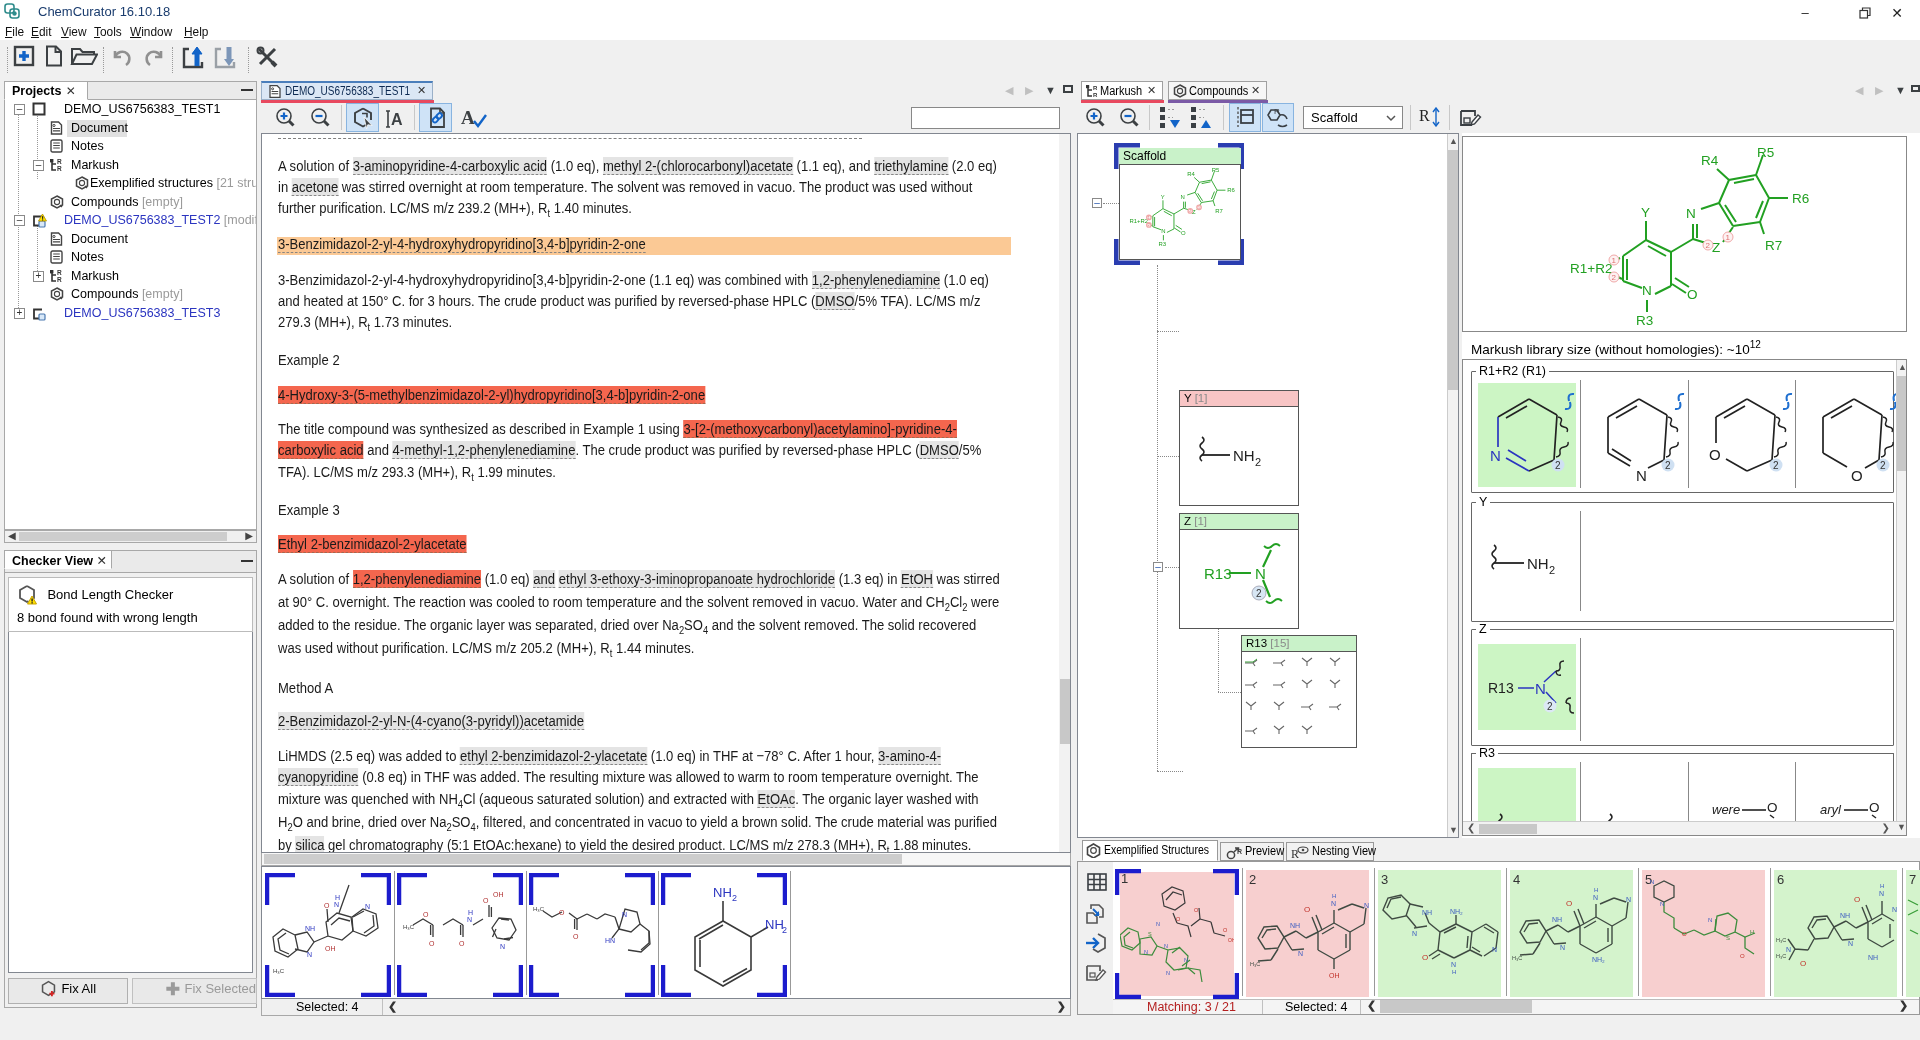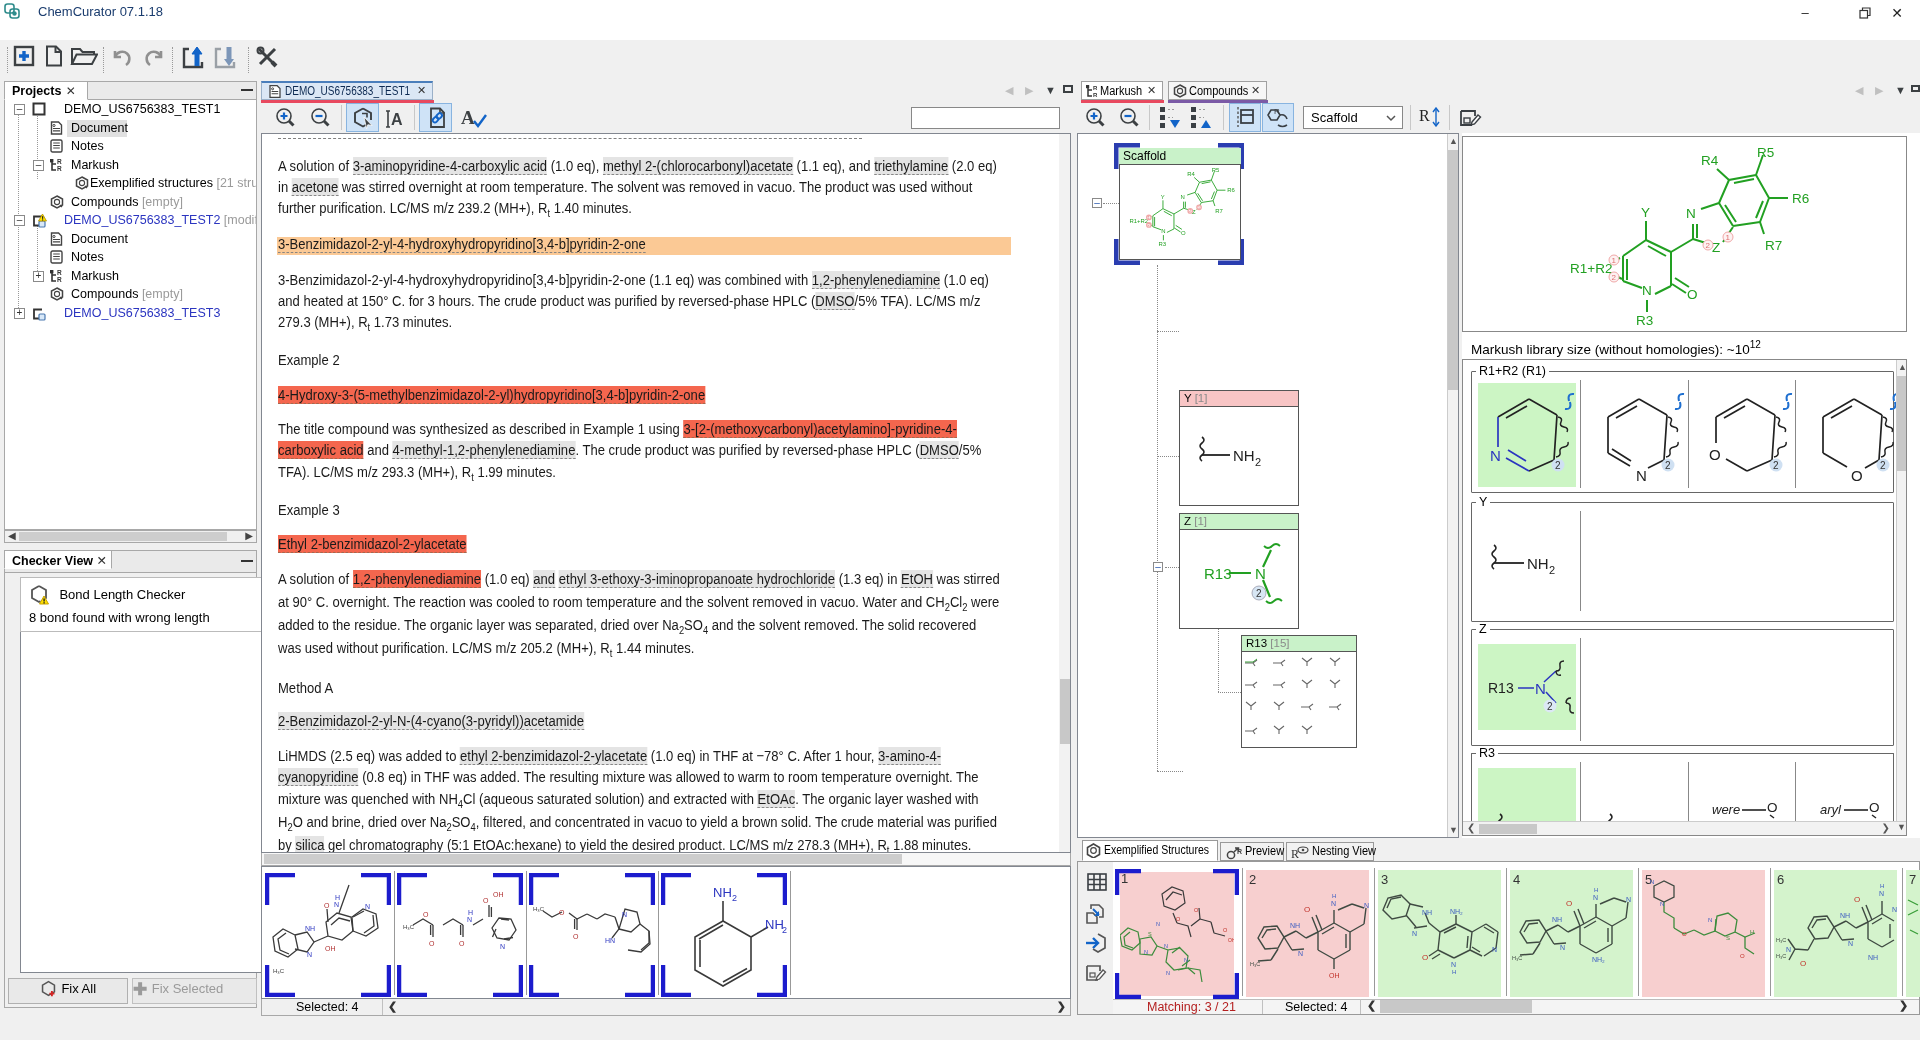--- a/index.html
+++ b/index.html
@@ -103,28 +103,36 @@
         </g>
       </defs>
     </svg>
 
   <div class="abs" id="titlebar"></div>
   <svg class="abs" style="left:4px;top:3px" width="17" height="17" viewBox="0 0 17 17">
     <rect x="1" y="1" width="9" height="9" rx="2.5" fill="none" stroke="#2e8b8b" stroke-width="1.6"></rect>
     <rect x="6" y="6" width="9" height="9" rx="2.5" fill="none" stroke="#2e8b8b" stroke-width="1.6"></rect>
     <circle cx="10.5" cy="10.5" r="2.2" fill="#2e8b8b"></circle>
   </svg>
-  <div class="abs" id="titletext">ChemCurator 07.1.18</div>
+  <div class="abs" id="titletext">ChemCurator 16.10.18</div>
   <div class="abs winbtn" style="right:92px;">–</div>
   <svg class="abs" style="right:49px;top:7px;" width="12" height="12" viewBox="0 0 12 12">
       <path d="M3.5 3.5V1h7.5v7.5H8.5" fill="none" stroke="#333" stroke-width="1.2"></path>
       <rect x="1" y="3.5" width="7.5" height="7.5" fill="#fff" stroke="#333" stroke-width="1.2"></rect>
     </svg>
   <div class="abs winbtn" style="right:0px;font-size:14px;">✕</div>
 
+  <div class="abs" id="menubar">
+    <span class="menuitem" style="left:5px;"><u>F</u>ile</span>
+      <span class="menuitem" style="left:31px;"><u>E</u>dit</span>
+      <span class="menuitem" style="left:61px;"><u>V</u>iew</span>
+      <span class="menuitem" style="left:94px;"><u>T</u>ools</span>
+      <span class="menuitem" style="left:130px;"><u>W</u>indow</span>
+      <span class="menuitem" style="left:184px;"><u>H</u>elp</span>
+  </div>
 
   <div class="abs" id="maintoolbar">
     <div class="abs vsep" style="left:7px;"></div>
     <svg class="abs" style="left:12px;top:4px" width="24" height="24" viewBox="0 0 24 24">
       <rect x="3" y="3" width="18" height="18" fill="none" stroke="#3c4043" stroke-width="2.4"></rect>
       <path d="M12 7v10M7 12h10" stroke="#1264c8" stroke-width="3.4"></path>
     </svg>
     <svg class="abs" style="left:42px;top:4px" width="24" height="24" viewBox="0 0 24 24">
       <path d="M5 2.5h9l5 5v14H5z" fill="none" stroke="#3c4043" stroke-width="2"></path>
       <path d="M13.5 2.5v5.5H19" fill="none" stroke="#3c4043" stroke-width="2"></path>
@@ -281,21 +289,21 @@
       <div class="abs" style="left:14px;top:1px;width:208px;height:9px;background:#cdcdcd;"></div>
     </div>
   </div>
 
   <div class="abs" id="checkerPanel" style="left:4px; top:550px; width:253px; height:458px;">
     <div class="abs" style="left:0;top:0;width:253px;height:23px;background:#eaeaea;border:1px solid #a8a8a8;"></div>
     <div class="abs" style="left:0;top:0;width:108px;height:19px;background:#fff;border:1px solid #a8a8a8;border-bottom:1px solid #fff;font-size:12.5px;font-weight:bold;color:#000;padding:2px 0 0 7px;">Checker View <span style="font-weight:normal;color:#333;">✕</span></div>
     <div class="abs" style="left:237px;top:10px;width:12px;height:2px;background:#333;"></div>
     <div class="abs" style="left:0;top:23px;width:253px;height:435px;background:#f0f0f0;border:1px solid #a8a8a8;border-top:none;"></div>
 
-    <div class="abs" style="left:16px;top:27px;width:245px;height:396px;background:#fff;border:1px solid #828790;">
+    <div class="abs" style="left:4px;top:27px;width:245px;height:396px;background:#fff;border:1px solid #828790;">
       <div style="border:1px solid #bbb;margin:-1px;">
         <div style="padding:6px 0 2px 8px;">
           <svg width="22" height="22" viewBox="0 0 22 22" style="vertical-align:middle">
             <path d="M10 2l7 4v8l-3.5 2" fill="none" stroke="#555" stroke-width="1.8"></path>
             <path d="M10 2L3 6v8l7 4 1.5-.9" fill="none" stroke="#555" stroke-width="1.8"></path>
             <path d="M15 12l4.5 8h-9z" fill="#ffe000" stroke="#caa500" stroke-width="1"></path>
             <rect x="14.4" y="14.5" width="1.4" height="3" fill="#222"></rect>
             <rect x="14.4" y="18.2" width="1.4" height="1.3" fill="#222"></rect>
           </svg>
           <span style="font-size:13px;color:#000;margin-left:4px;">Bond Length Checker</span>
@@ -304,21 +312,21 @@
       </div>
     </div>
 
     <div class="abs" style="left:4px;top:428px;width:120px;height:26px;background:#e9e9e9;border:1px solid #b0b0b0;text-align:center;">
       <svg width="17" height="17" viewBox="0 0 20 20" style="vertical-align:-4px;">
         <path d="M10 2l7 4v8l-7 4-7-4V6z" fill="none" stroke="#555" stroke-width="1.8"></path>
         <path d="M14 13v6M11 16h6" stroke="#d32423" stroke-width="2.2"></path>
       </svg>
       <span style="font-size:13px;color:#000;"> Fix All</span>
     </div>
-    <div class="abs" style="left:128px;top:428px;width:125px;height:26px;background:#e9e9e9;border:1px solid #c0c0c0;text-align:left;">
+    <div class="abs" style="left:128px;top:428px;width:125px;height:26px;background:#e9e9e9;border:1px solid #c0c0c0;text-align:right;">
       <span style="font-size:17px;color:#9a9a9a;font-weight:bold;vertical-align:-2px;">✚</span>
       <span style="font-size:13px;color:#9a9a9a;"> Fix Selected</span>
     </div>
   </div>
 
   <div class="abs" id="centerPanel" style="left:261px; top:81px; width:810px; height:935px;">
 
     <div class="abs" style="left:0;top:0;width:172px;height:19px;background:#dbe7f5;border:1px solid #9ab0c8;border-top:2px solid #4a7ebb;"></div>
     <svg class="abs" style="left:8px;top:4px;" width="12" height="13" viewBox="0 0 12 13">
         <path d="M1 .5h7l3 3v9H1z" fill="#fff" stroke="#444" stroke-width="1.3"></path>

